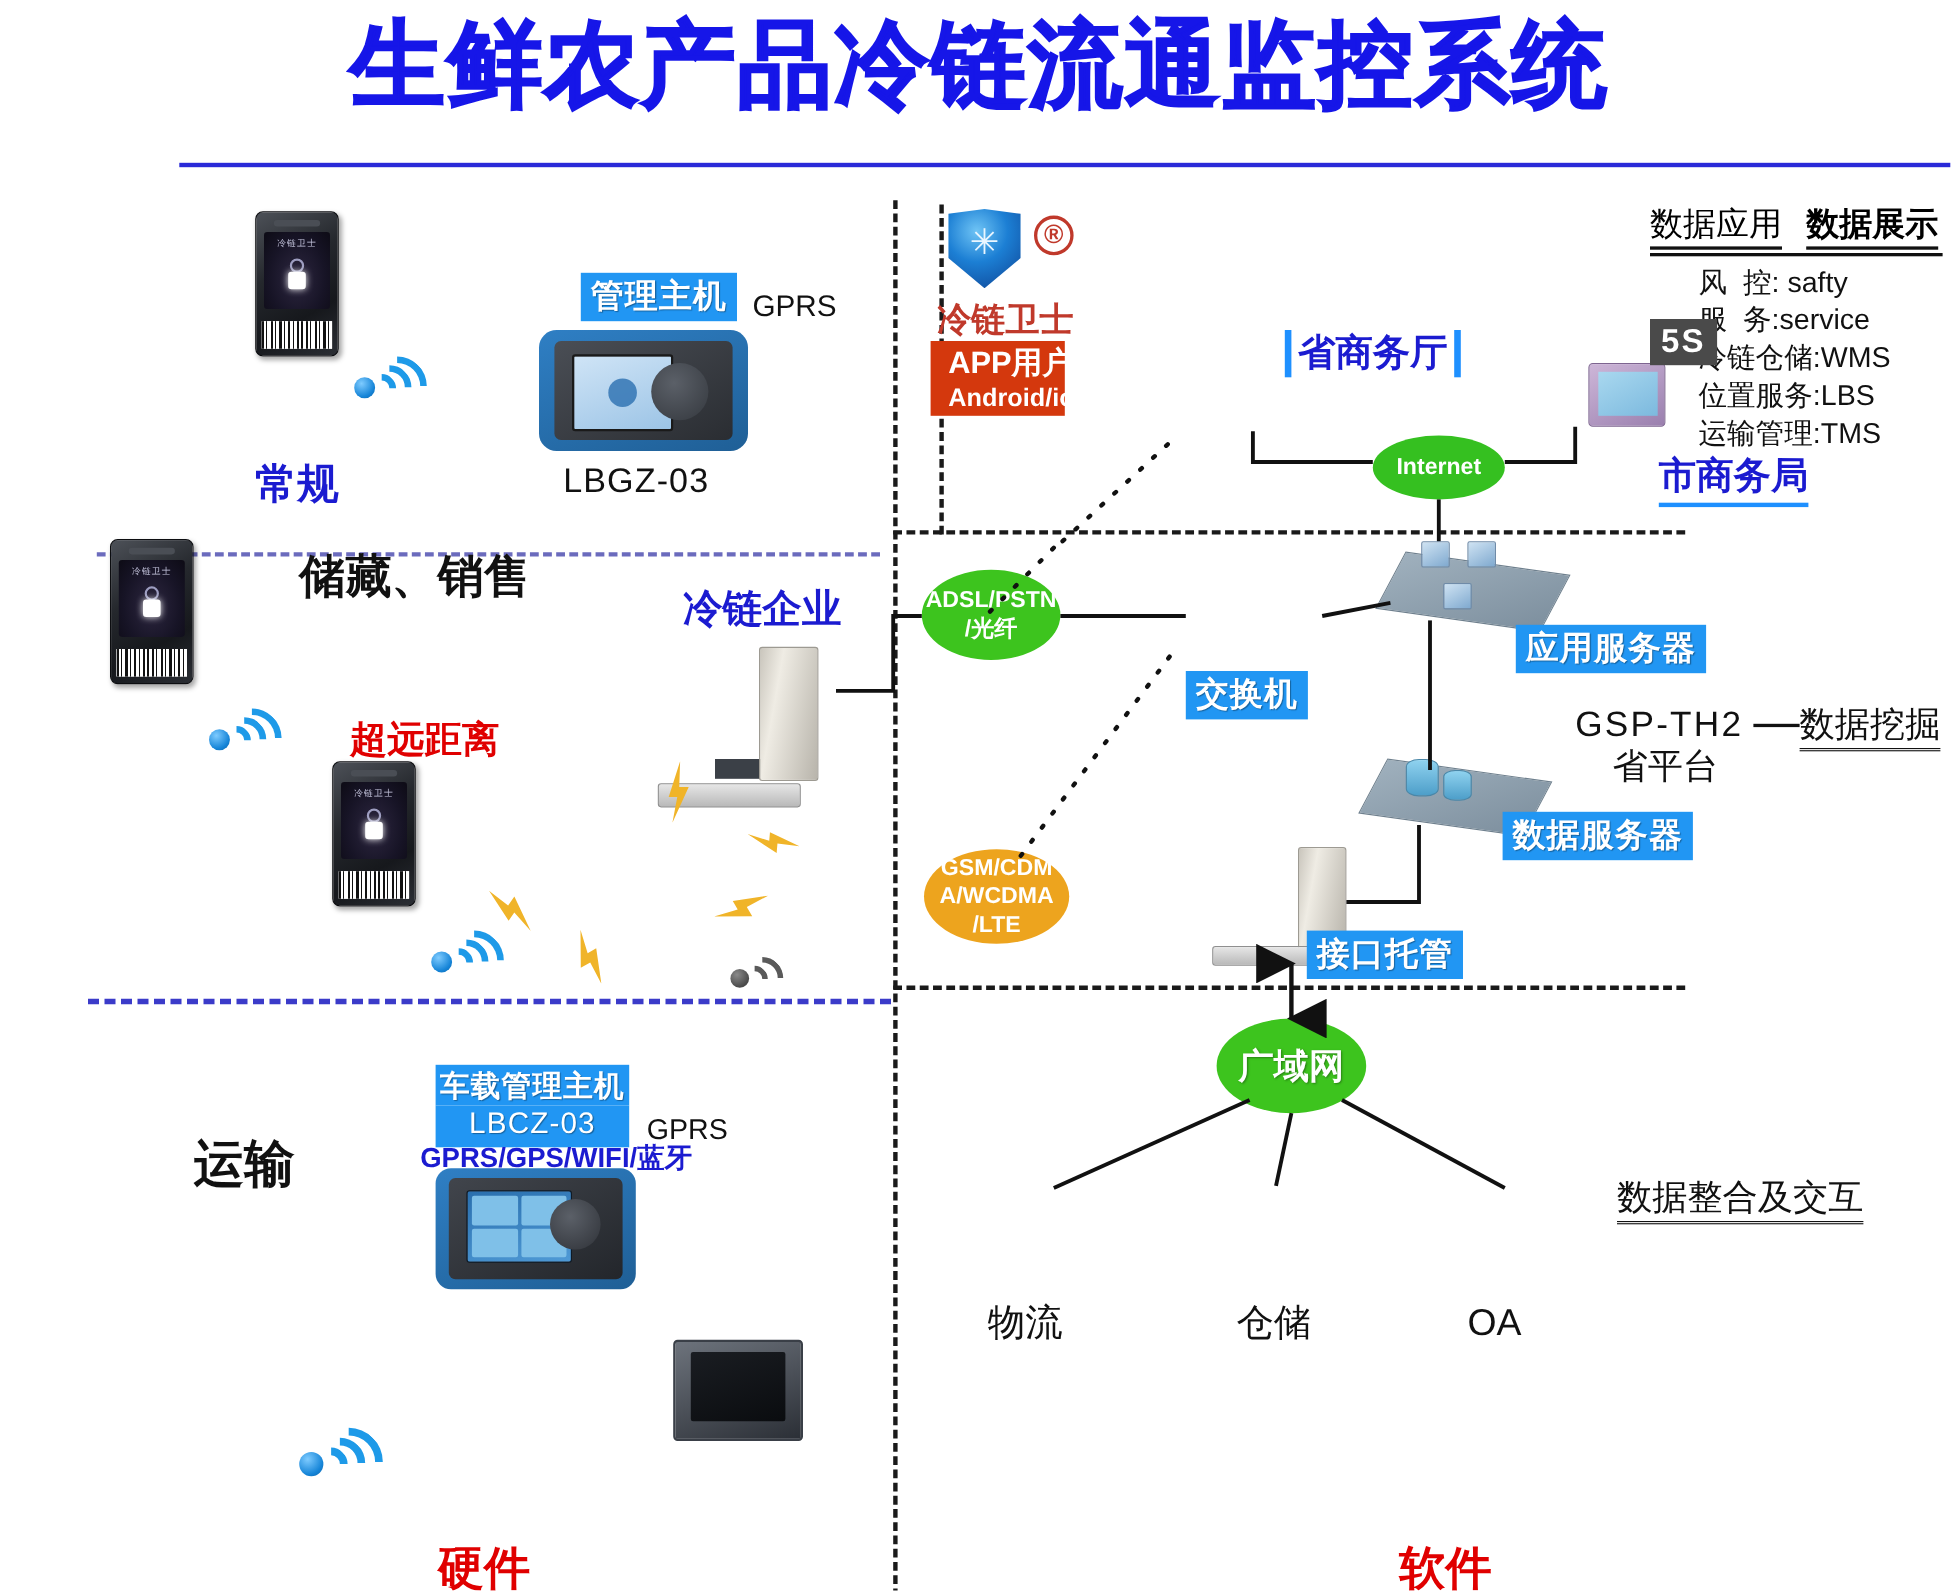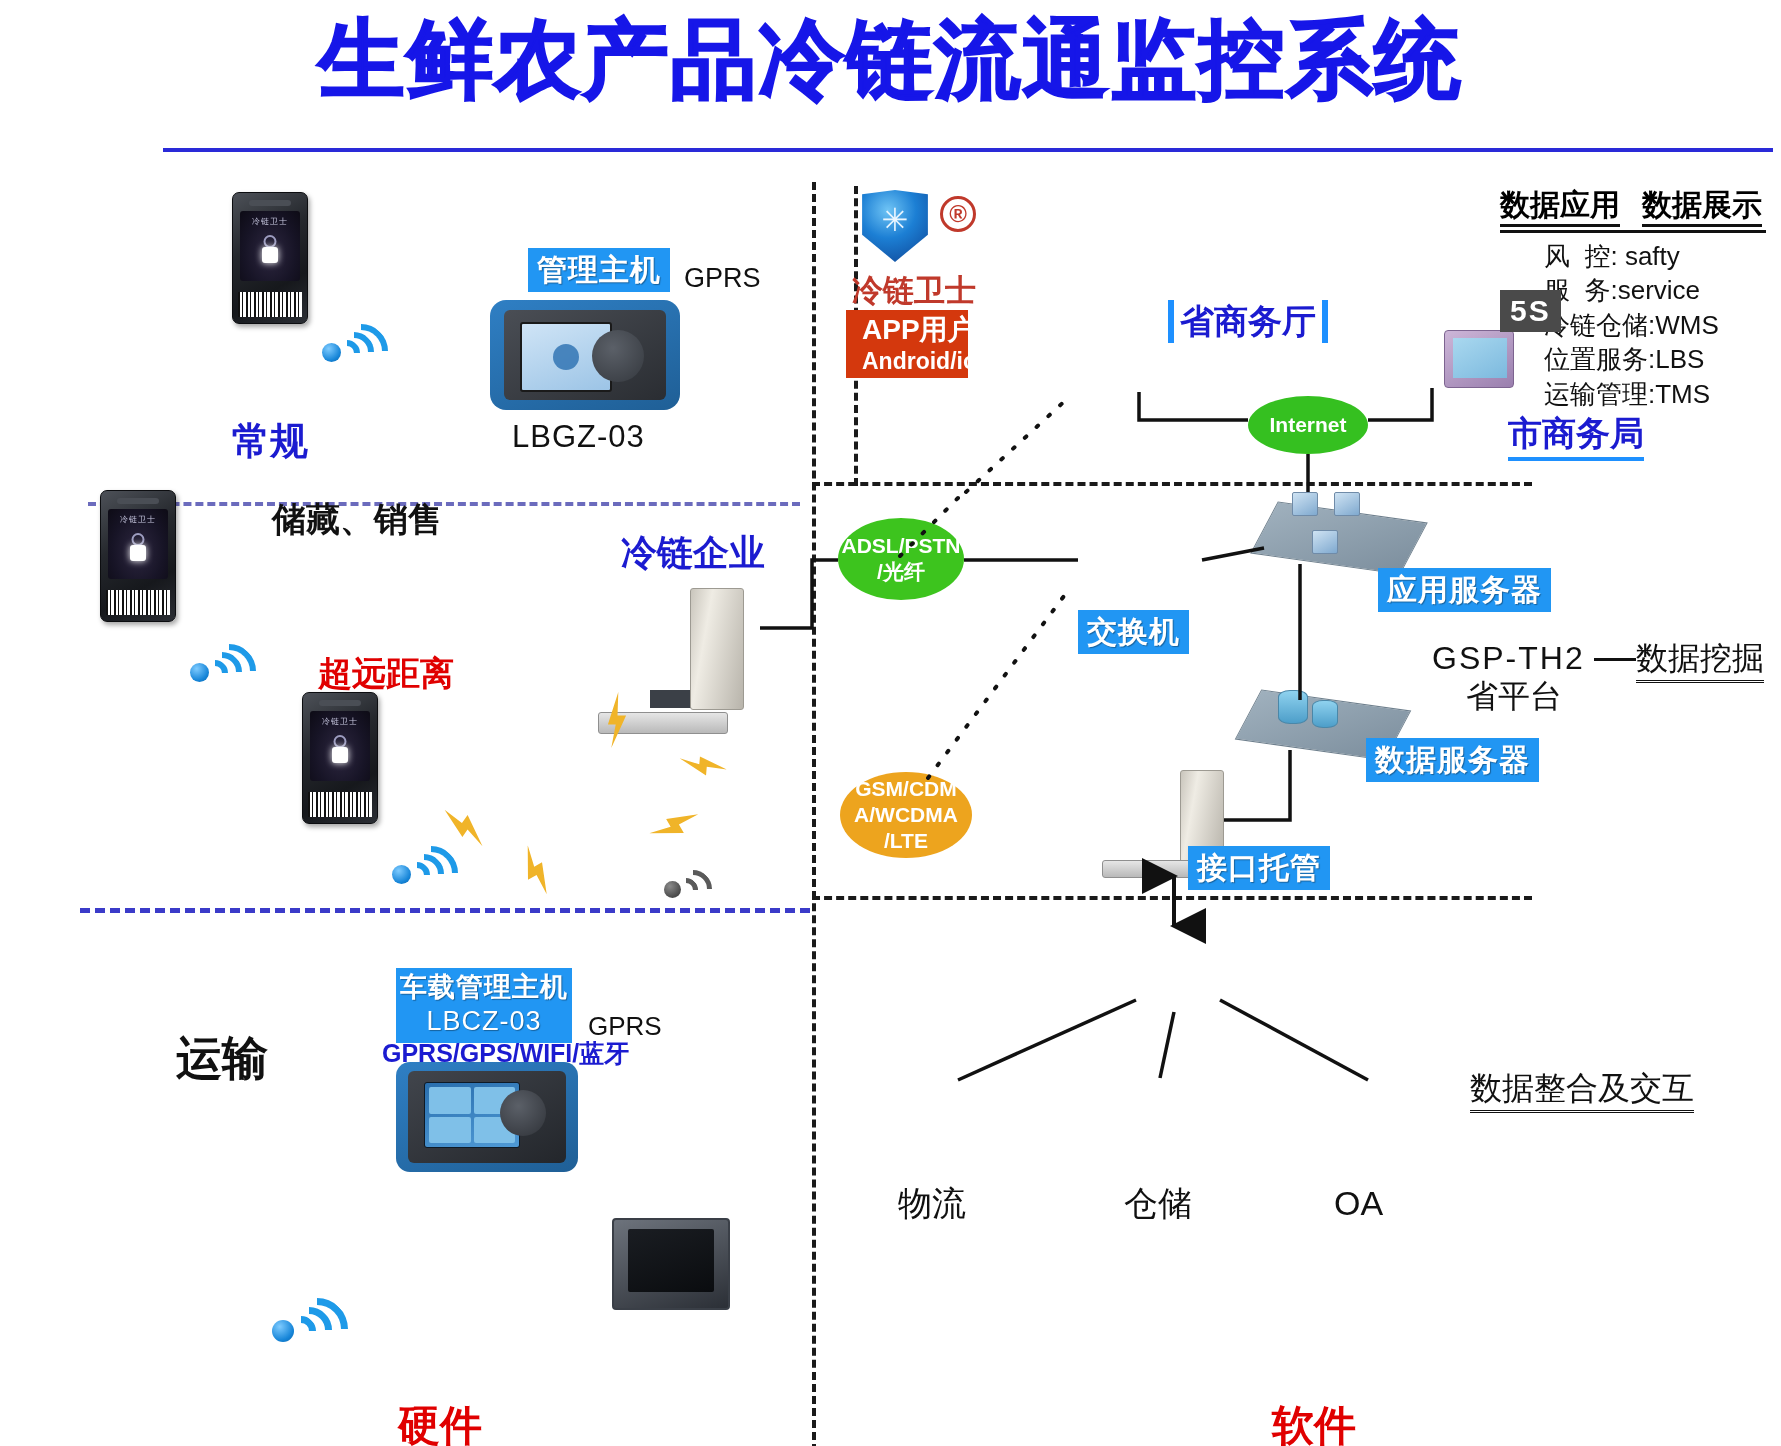--- a/index.html
+++ b/index.html
@@ -282,21 +282,21 @@
     <div style="position:absolute;left:30px;top:22px;width:92px;height:70px;
                 background:linear-gradient(160deg,#cfe4f6,#9cc4e6);border:2px solid #1a1a1a;border-radius:3px;
                 display:flex;align-items:center;justify-content:center;">
       <div style="width:26px;height:26px;border-radius:50%;background:#2a6fb0;opacity:.8;"></div>
     </div>
     <div style="position:absolute;right:36px;top:30px;width:52px;height:52px;border-radius:50%;
                 background:radial-gradient(circle at 40% 35%,#5b6068,#34383e);"></div>
   </div>
   <div class="abs lbl lbl-plain" style="left:512px; top:418px; font-size:31px; letter-spacing:1px;">LBGZ-03</div>
 
-  <div class="abs lbl lbl-black" style="left:272px; top:498px; font-size:34px;">储藏、销售</div>
+  <div class="abs lbl lbl-black" style="left:272px; top:498px; font-size:42px;">储藏、销售</div>
 
   <div class="abs lbl lbl-blue-txt" style="left:605px; top:530px; font-size:36px;margin-left:16px;">冷链企业</div>
 
   <div class="abs pc-mon" style="left:612px; top:598px; width:118px; height:92px;"></div>
   <div class="abs" style="left:650px; top:690px; width:42px; height:18px; background:#3b4047;"></div>
   <div class="abs tower" style="left:690px; top:588px; width:54px; height:122px;"></div>
   <div class="abs" style="left:598px; top:712px; width:130px; height:22px;
               background:linear-gradient(180deg,#e6e6e6,#b9b9b9); border:1px solid #8f8f8f; border-radius:3px;"></div>
 
   <div class="abs wifi" style="left:272px; top:574px; width:74px; height:64px;">
@@ -400,34 +400,36 @@
     <span class="lbl">GSM/CDM
 A/WCDMA
 /LTE</span>
   </div>
 
   <div class="abs tower" style="left:1180px; top:770px; width:44px; height:96px;"></div>
   <div class="abs" style="left:1102px; top:860px; width:102px; height:18px;
               background:linear-gradient(180deg,#e6e6e6,#b9b9b9); border:1px solid #8f8f8f; border-radius:3px;"></div>
   <div class="abs lbl lbl-blue-box" style="left:1188px; top:846px;">接口托管</div>
 
+  <div class="abs ellipse ell-green2" style="left:1106px; top:926px; width:136px; height:86px; font-size:32px;
+              text-shadow:1px 1px 2px rgba(0,0,0,.35);">广域网</div>
 
   <div class="abs lbl lbl-plain" style="left:898px; top:1182px; font-size:34px;">物流</div>
 
   <div class="abs lbl lbl-plain" style="left:1124px; top:1182px; font-size:34px;">仓储</div>
 
   <div class="abs lbl lbl-plain" style="left:1334px; top:1182px; font-size:34px;">OA</div>
 
   <div class="abs lbl lbl-plain underline-dbl" style="left:1470px; top:1068px; font-size:32px;">数据整合及交互</div>
 
   <div class="abs lbl lbl-red-txt" style="left:1272px; top:1400px; font-size:42px;">软件</div>
 
   <div class="abs" style="left:1500px; top:186px; width:270px;">
     <div style="display:flex; gap:22px; justify-content:flex-start;">
-      <span class="lbl ul1" style="font-size:30px;font-weight:700;">数据应用</span>
+      <span class="lbl ul1" style="font-size:30px;font-weight:400;">数据应用</span>
       <span class="lbl ul1" style="font-size:30px;font-weight:700;">数据展示</span>
     </div>
     <div style="border-top:3px solid #111; margin-top:3px; width:266px;"></div>
     <div style="margin-top:6px; padding-left:44px;">
       <div class="lbl lbl-plain" style="font-size:26px;line-height:1.33;">风  控: safty</div>
       <div class="lbl lbl-plain" style="font-size:26px;line-height:1.33;">服  务:service</div>
       <div class="lbl lbl-plain" style="font-size:26px;line-height:1.33;">冷链仓储:WMS</div>
       <div class="lbl lbl-plain" style="font-size:26px;line-height:1.33;">位置服务:LBS</div>
       <div class="lbl lbl-plain" style="font-size:26px;line-height:1.33;">运输管理:TMS</div>
     </div>

